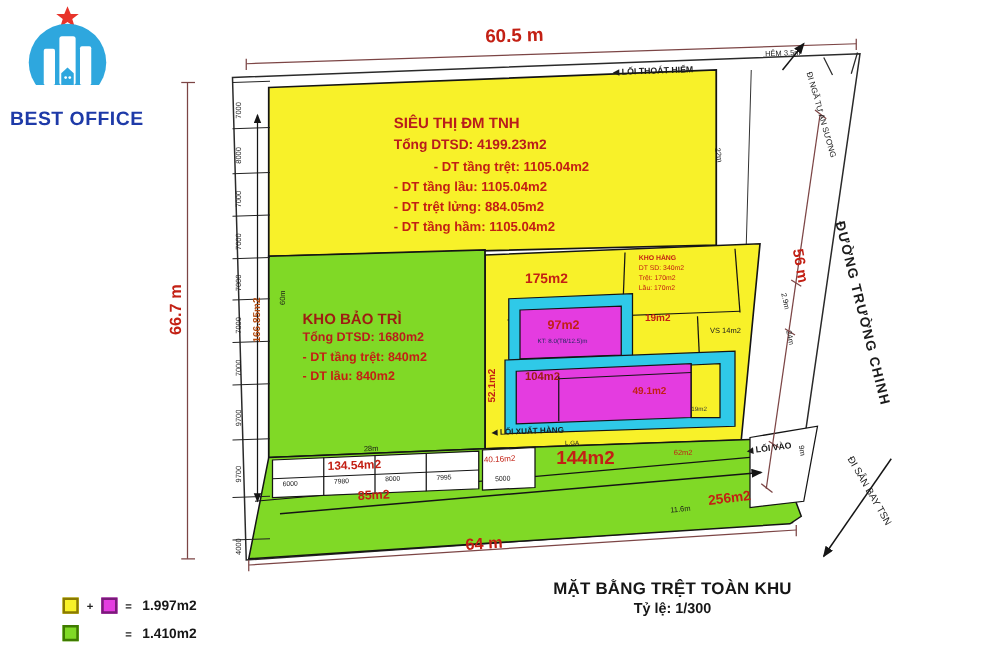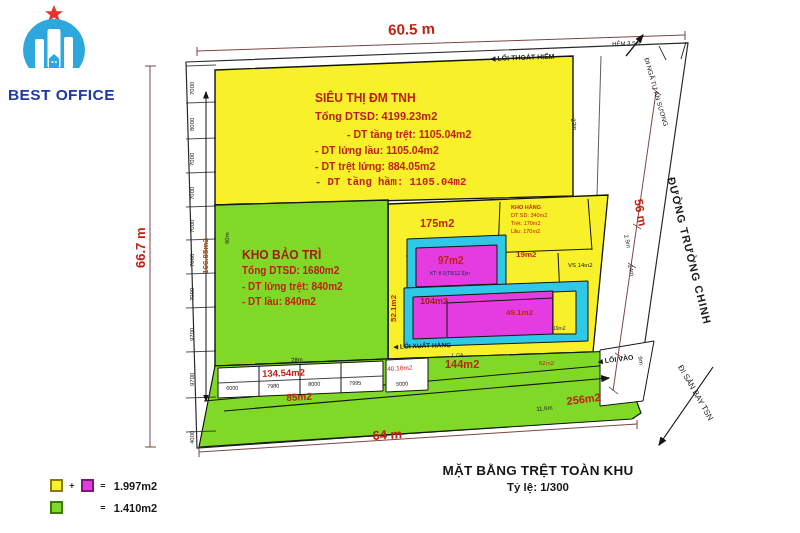--- a/index.html
+++ b/index.html
@@ -148,45 +148,45 @@
   <span class="lb" style="left:189px;top:233px;font-size:6px;transform:rotate(-90deg);">7000</span>
   <span class="lb" style="left:189px;top:267px;font-size:6px;transform:rotate(-90deg);">7000</span>
   <span class="lb" style="left:189px;top:301px;font-size:6px;transform:rotate(-90deg);">7000</span>
   <span class="lb" style="left:189px;top:341px;font-size:6px;transform:rotate(-90deg);">9700</span>
   <span class="lb" style="left:189px;top:386px;font-size:6px;transform:rotate(-90deg);">9700</span>
   <span class="lb" style="left:189px;top:444px;font-size:6px;transform:rotate(-90deg);">4000</span>
 
   <span class="lb blue b" style="left:315px;top:92px;font-size:12px;">SIÊU THỊ ĐM TNH</span>
   <span class="lb blue b" style="left:315px;top:111px;font-size:11px;">Tổng DTSD: 4199.23m2</span>
   <span class="lb red b" style="left:315px;top:129px;font-size:10.5px;margin-left:32px;">- DT tầng trệt: 1105.04m2</span>
-  <span class="lb red b" style="left:315px;top:145px;font-size:10.5px;">- DT lửng lầu: 1105.04m2</span>
+  <span class="lb red b" style="left:315px;top:145px;font-size:10.5px;">- DT tầng lầu: 1105.04m2</span>
   <span class="lb red b" style="left:315px;top:161px;font-size:10.5px;">- DT trệt lửng: 884.05m2</span>
-  <span class="lb red b" style="left:315px;top:177px;font-size:10.5px;font-family:Liberation Mono, monospace;">- DT tầng hầm: 1105.04m2</span>
+  <span class="lb red b" style="left:315px;top:177px;font-size:10.5px;">- DT tầng hầm: 1105.04m2</span>
 
   <span class="lb dred b" style="left:242px;top:249px;font-size:12px;">KHO BẢO TRÌ</span>
   <span class="lb blue b" style="left:242px;top:266px;font-size:10px;">Tổng DTSD: 1680m2</span>
-  <span class="lb red b" style="left:242px;top:282px;font-size:10px;">- DT lửng trệt: 840m2</span>
+  <span class="lb red b" style="left:242px;top:282px;font-size:10px;">- DT tầng trệt: 840m2</span>
   <span class="lb red b" style="left:242px;top:297px;font-size:10px;">- DT lầu: 840m2</span>
 
   <span class="lb red b" style="left:511px;top:205px;font-size:5.5px;">KHO HÀNG</span>
   <span class="lb red" style="left:511px;top:213px;font-size:5.5px;">DT SD: 340m2</span>
   <span class="lb red" style="left:511px;top:221px;font-size:5.5px;">Trệt: 170m2</span>
   <span class="lb red" style="left:511px;top:229px;font-size:5.5px;">Lầu: 170m2</span>
 
   <span class="lb red b" style="left:420px;top:218px;font-size:11px;">175m2</span>
   <span class="lb red b" style="left:516px;top:251px;font-size:8px;">19m2</span>
   <span class="lb" style="left:568px;top:262px;font-size:6px;">VS 14m2</span>
   <span class="lb red b" style="left:438px;top:256px;font-size:10px;">97m2</span>
   <span class="lb nav" style="left:430px;top:271px;font-size:5px;">KT: 8.0(T8/12.5)m</span>
   <span class="lb dred b" style="left:420px;top:297px;font-size:9px;">104m2</span>
   <span class="lb red b" style="left:506px;top:309px;font-size:8px;">49.1m2</span>
   <span class="lb" style="left:553px;top:326px;font-size:5px;color:#333;">19m2</span>
   <span class="lb red b" style="left:390px;top:322px;font-size:8px;transform:rotate(-90deg);">52.1m2</span>
   <span class="lb" style="left:452px;top:353px;font-size:5px;">L.GA</span>
-  <span class="lb red b" style="left:445px;top:359px;font-size:11px;">144m2</span>
+  <span class="lb red b" style="left:445px;top:359px;font-size:15px;">144m2</span>
   <span class="lb red" style="left:539px;top:360px;font-size:6px;">62m2</span>
   <span class="lb red b" style="left:262px;top:369px;font-size:9.5px;transform:rotate(-2deg);">134.54m2</span>
   <span class="lb red" style="left:387px;top:366px;font-size:6.5px;transform:rotate(-3deg);">40.16m2</span>
   <span class="lb red b" style="left:286px;top:393px;font-size:10px;transform:rotate(-3deg);">85m2</span>
   <span class="lb red b" style="left:566px;top:396px;font-size:11px;transform:rotate(-7deg);">256m2</span>
 
   <span class="lb" style="left:226px;top:386px;font-size:5.5px;transform:rotate(-2deg);">6000</span>
   <span class="lb" style="left:267px;top:384px;font-size:5.5px;transform:rotate(-2deg);">7980</span>
   <span class="lb" style="left:308px;top:382px;font-size:5.5px;transform:rotate(-2deg);">8000</span>
   <span class="lb" style="left:349px;top:381px;font-size:5.5px;transform:rotate(-2deg);">7995</span>

